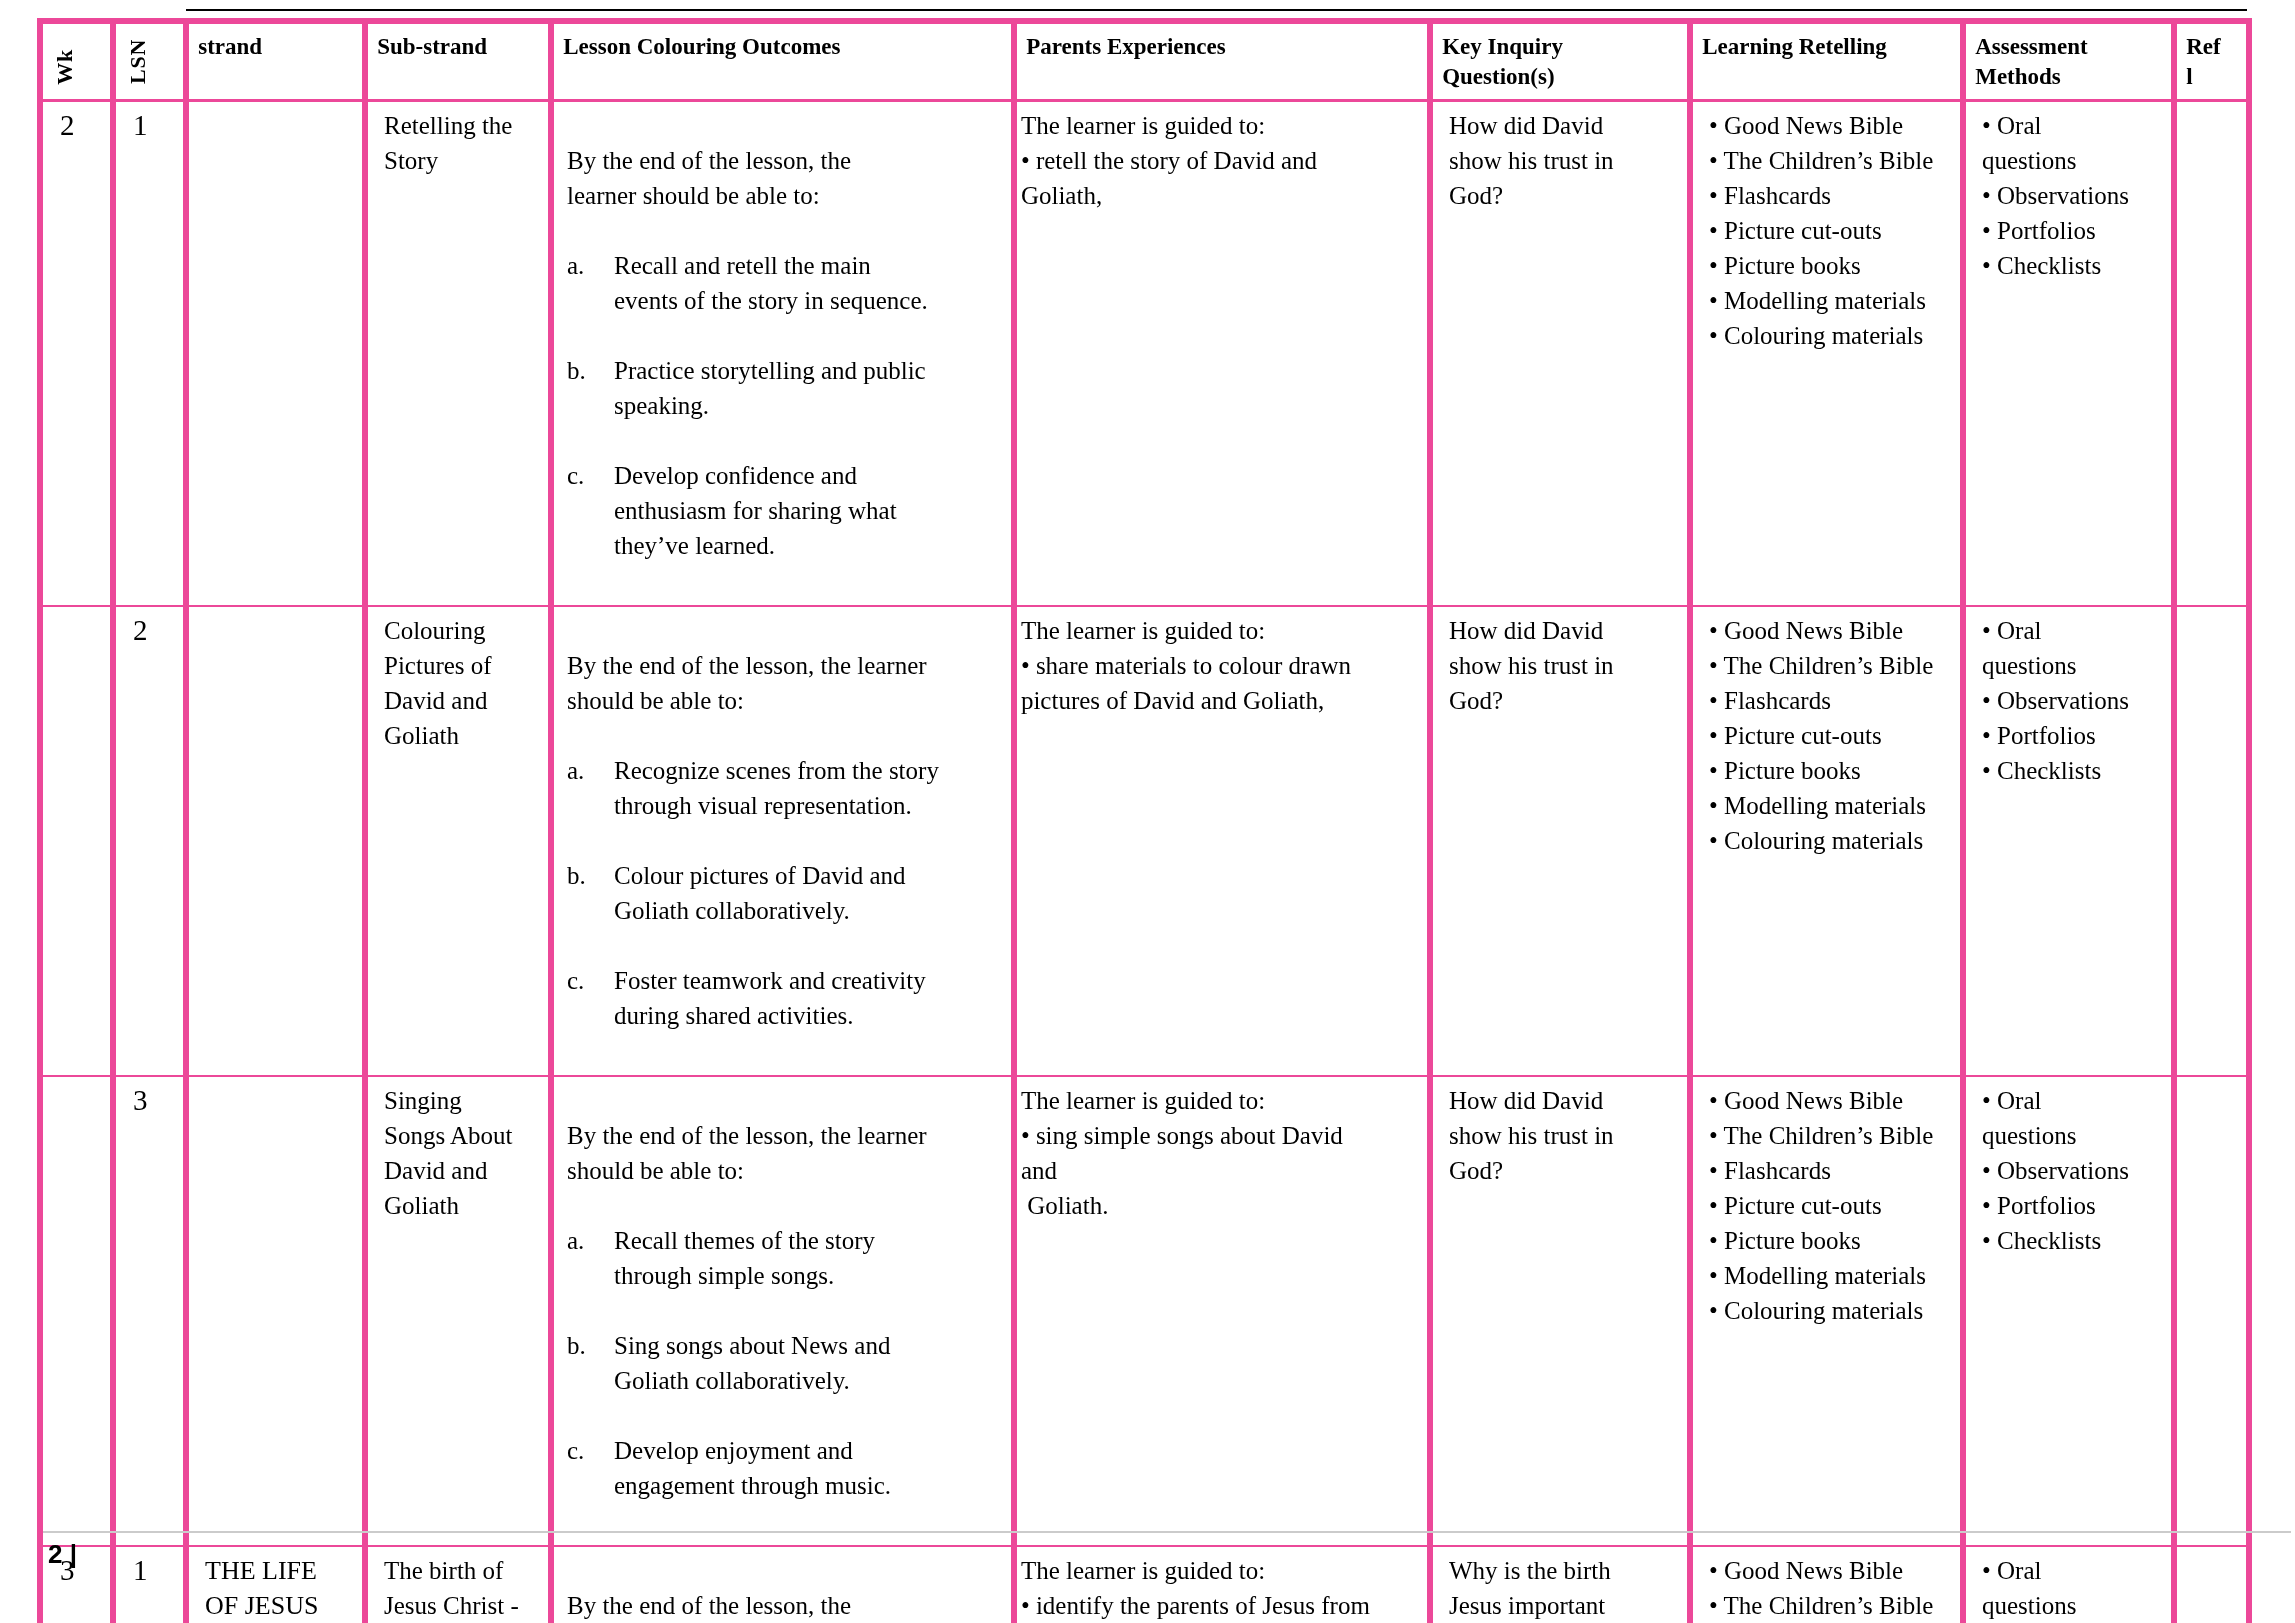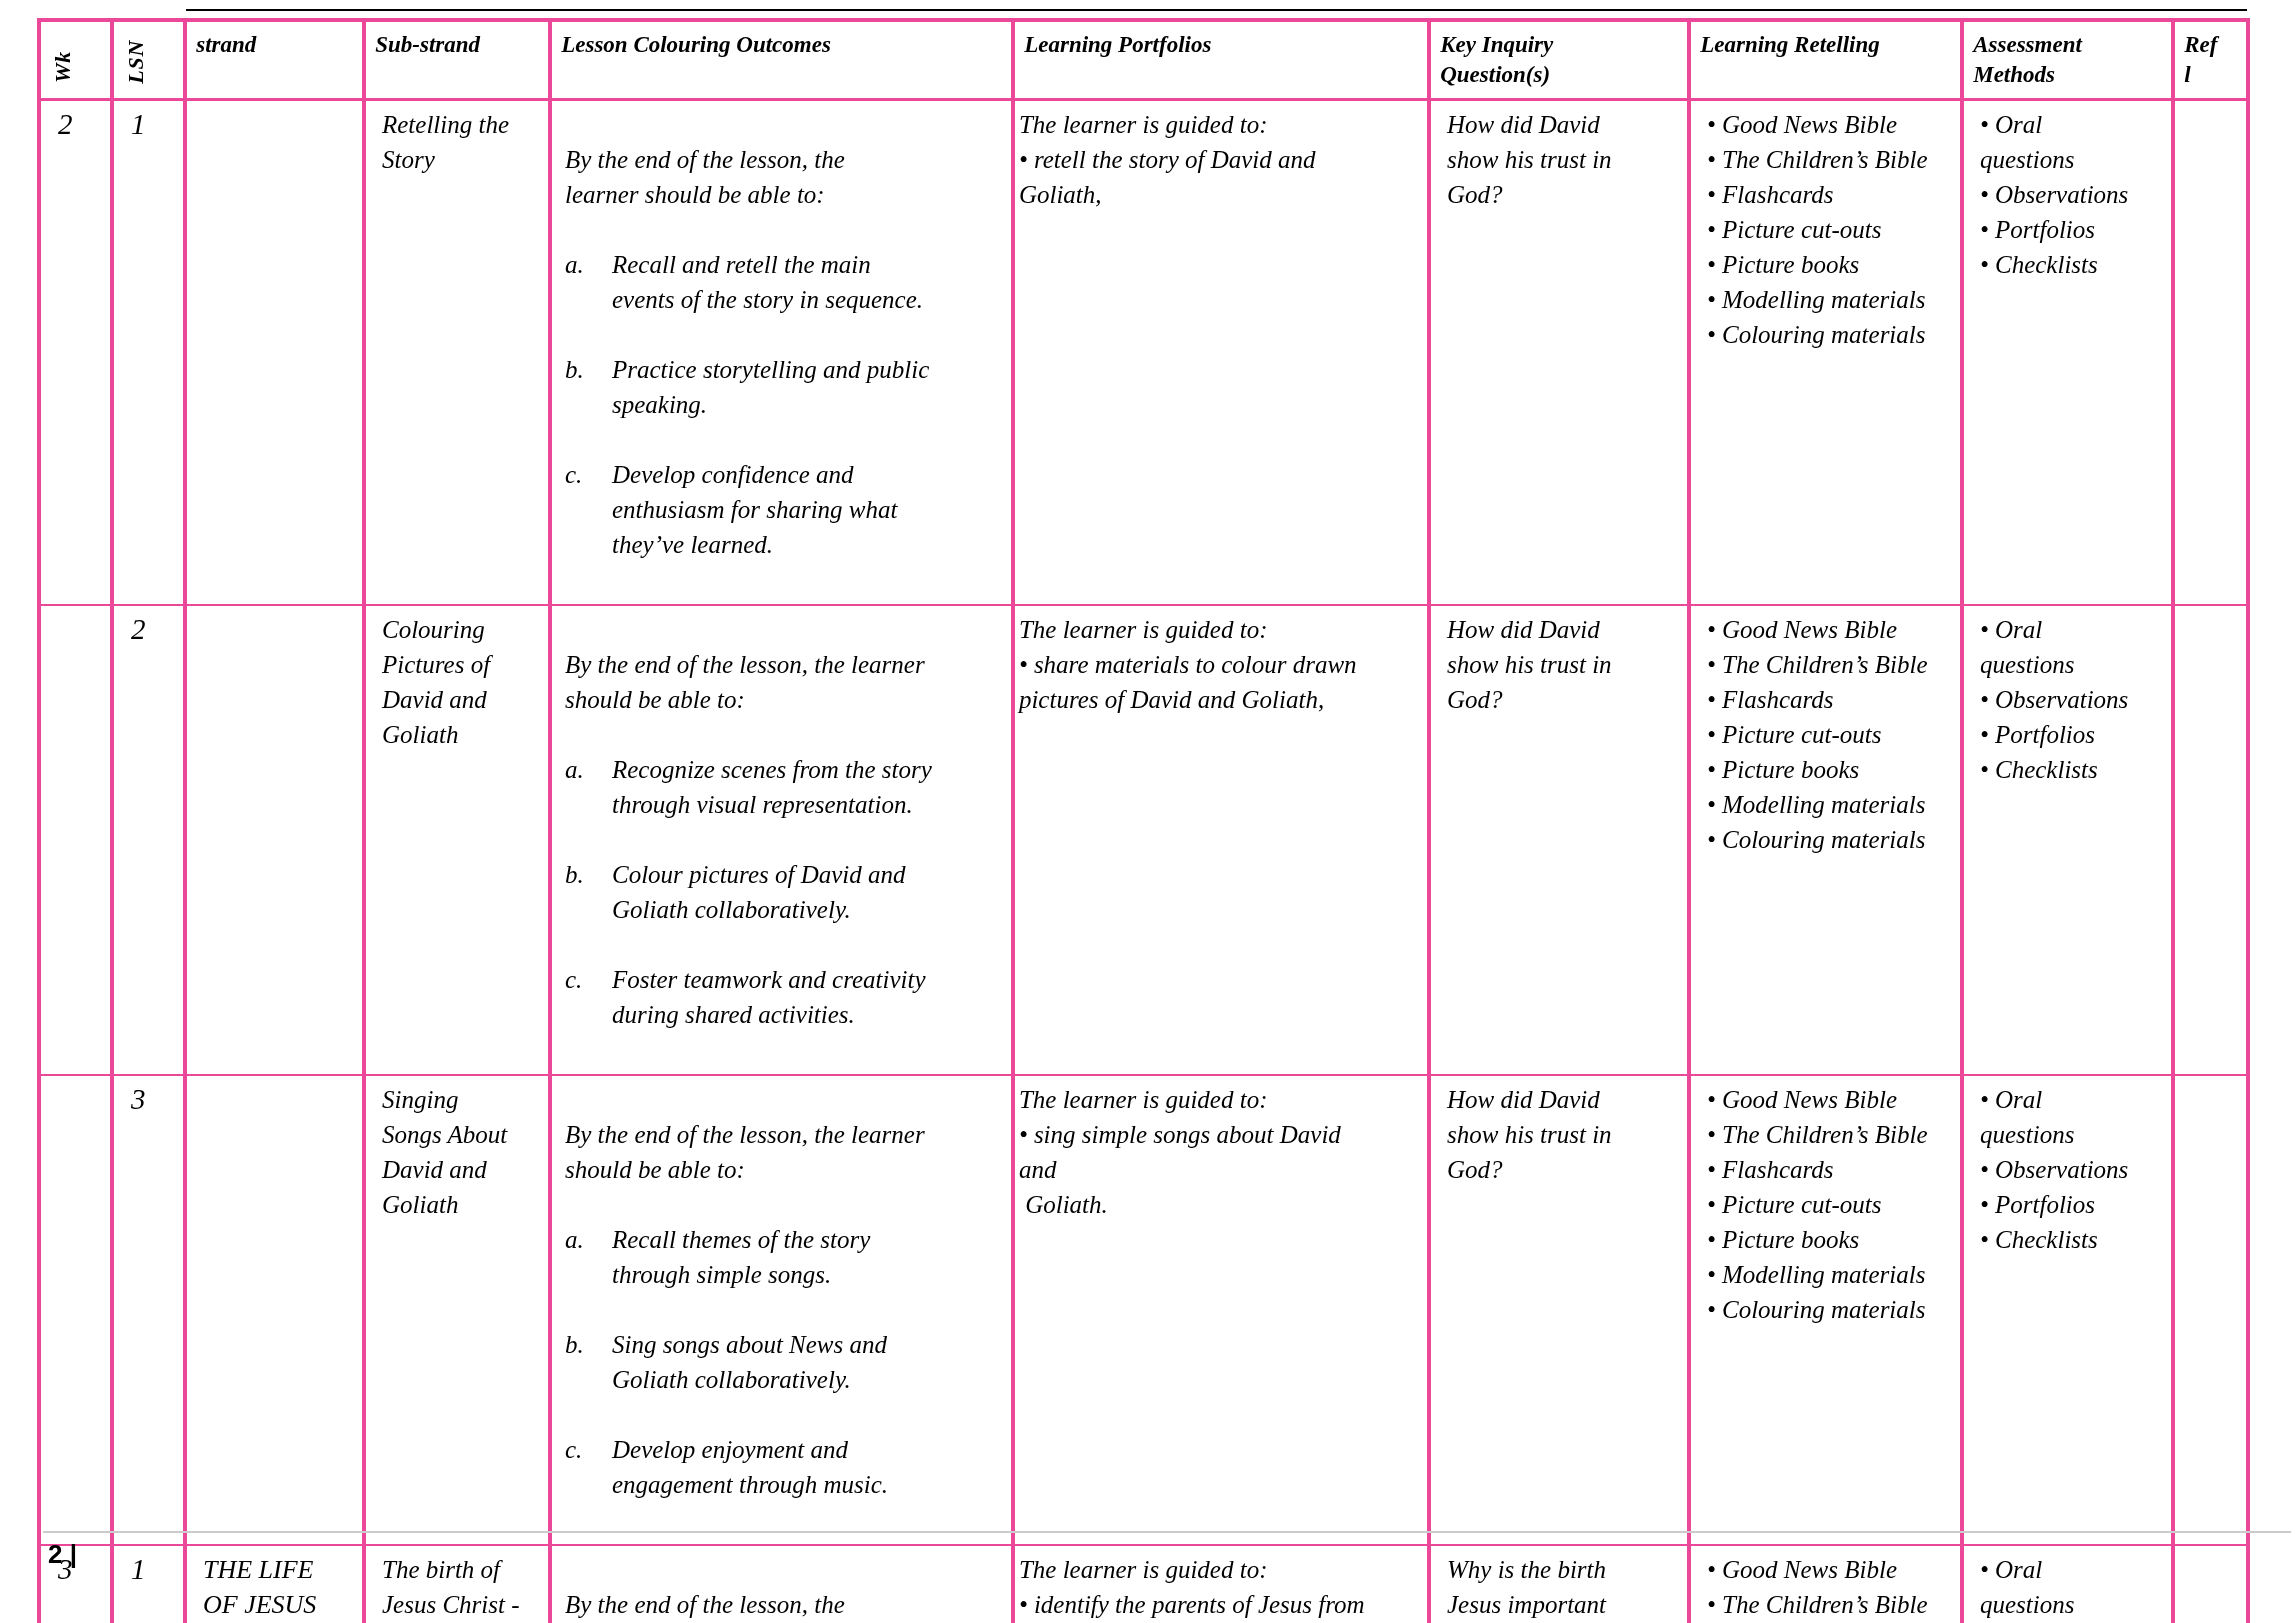--- a/index.html
+++ b/index.html
@@ -27,28 +27,27 @@
   }
   table.sow {
     position: absolute;
     left: 37px;
     top: 18.3px;
     width: 2210px;
     border-collapse: collapse;
     table-layout: fixed;
   }
   .sow th, .sow td {
-    border: 4px solid #ec4899;
+    border: 6px solid #ec4899;
     vertical-align: top;
     padding: 6.5px 9.2px;
     font-size: 25px;
     line-height: 35px;
     white-space: pre-line;
     overflow: hidden;
-    font-style: italic;
   }
   .sow th {
     font-size: 23px;
     line-height: 30px;
     font-weight: bold;
     text-align: left;
     padding-top: 7.9px;
   }
   .sow thead th { border-bottom-width: 3.3px; }
   .sow td { border-top-width: 2.6px; border-bottom-width: 2.6px; padding-left: 16px; }
@@ -111,21 +110,21 @@
         <col style="width:211px">
       <col style="width:75px">
     </colgroup>
     <thead>
       <tr style="height:79px">
         <th class="rot"><span class="vtext">Wk</span></th>
         <th class="rot"><span class="vtext">LSN</span></th>
         <th>strand</th>
         <th>Sub-strand</th>
         <th>Lesson Colouring Outcomes</th>
-        <th>Learning Portfolios</th>
+        <th>Parents Experiences</th>
         <th>Key Inquiry
 Question(s)</th>
         <th>Learning Retelling</th>
         <th>Assessment
 Methods</th>
         <th>Ref
 l</th>
       </tr>
     </thead>
     <tbody>

